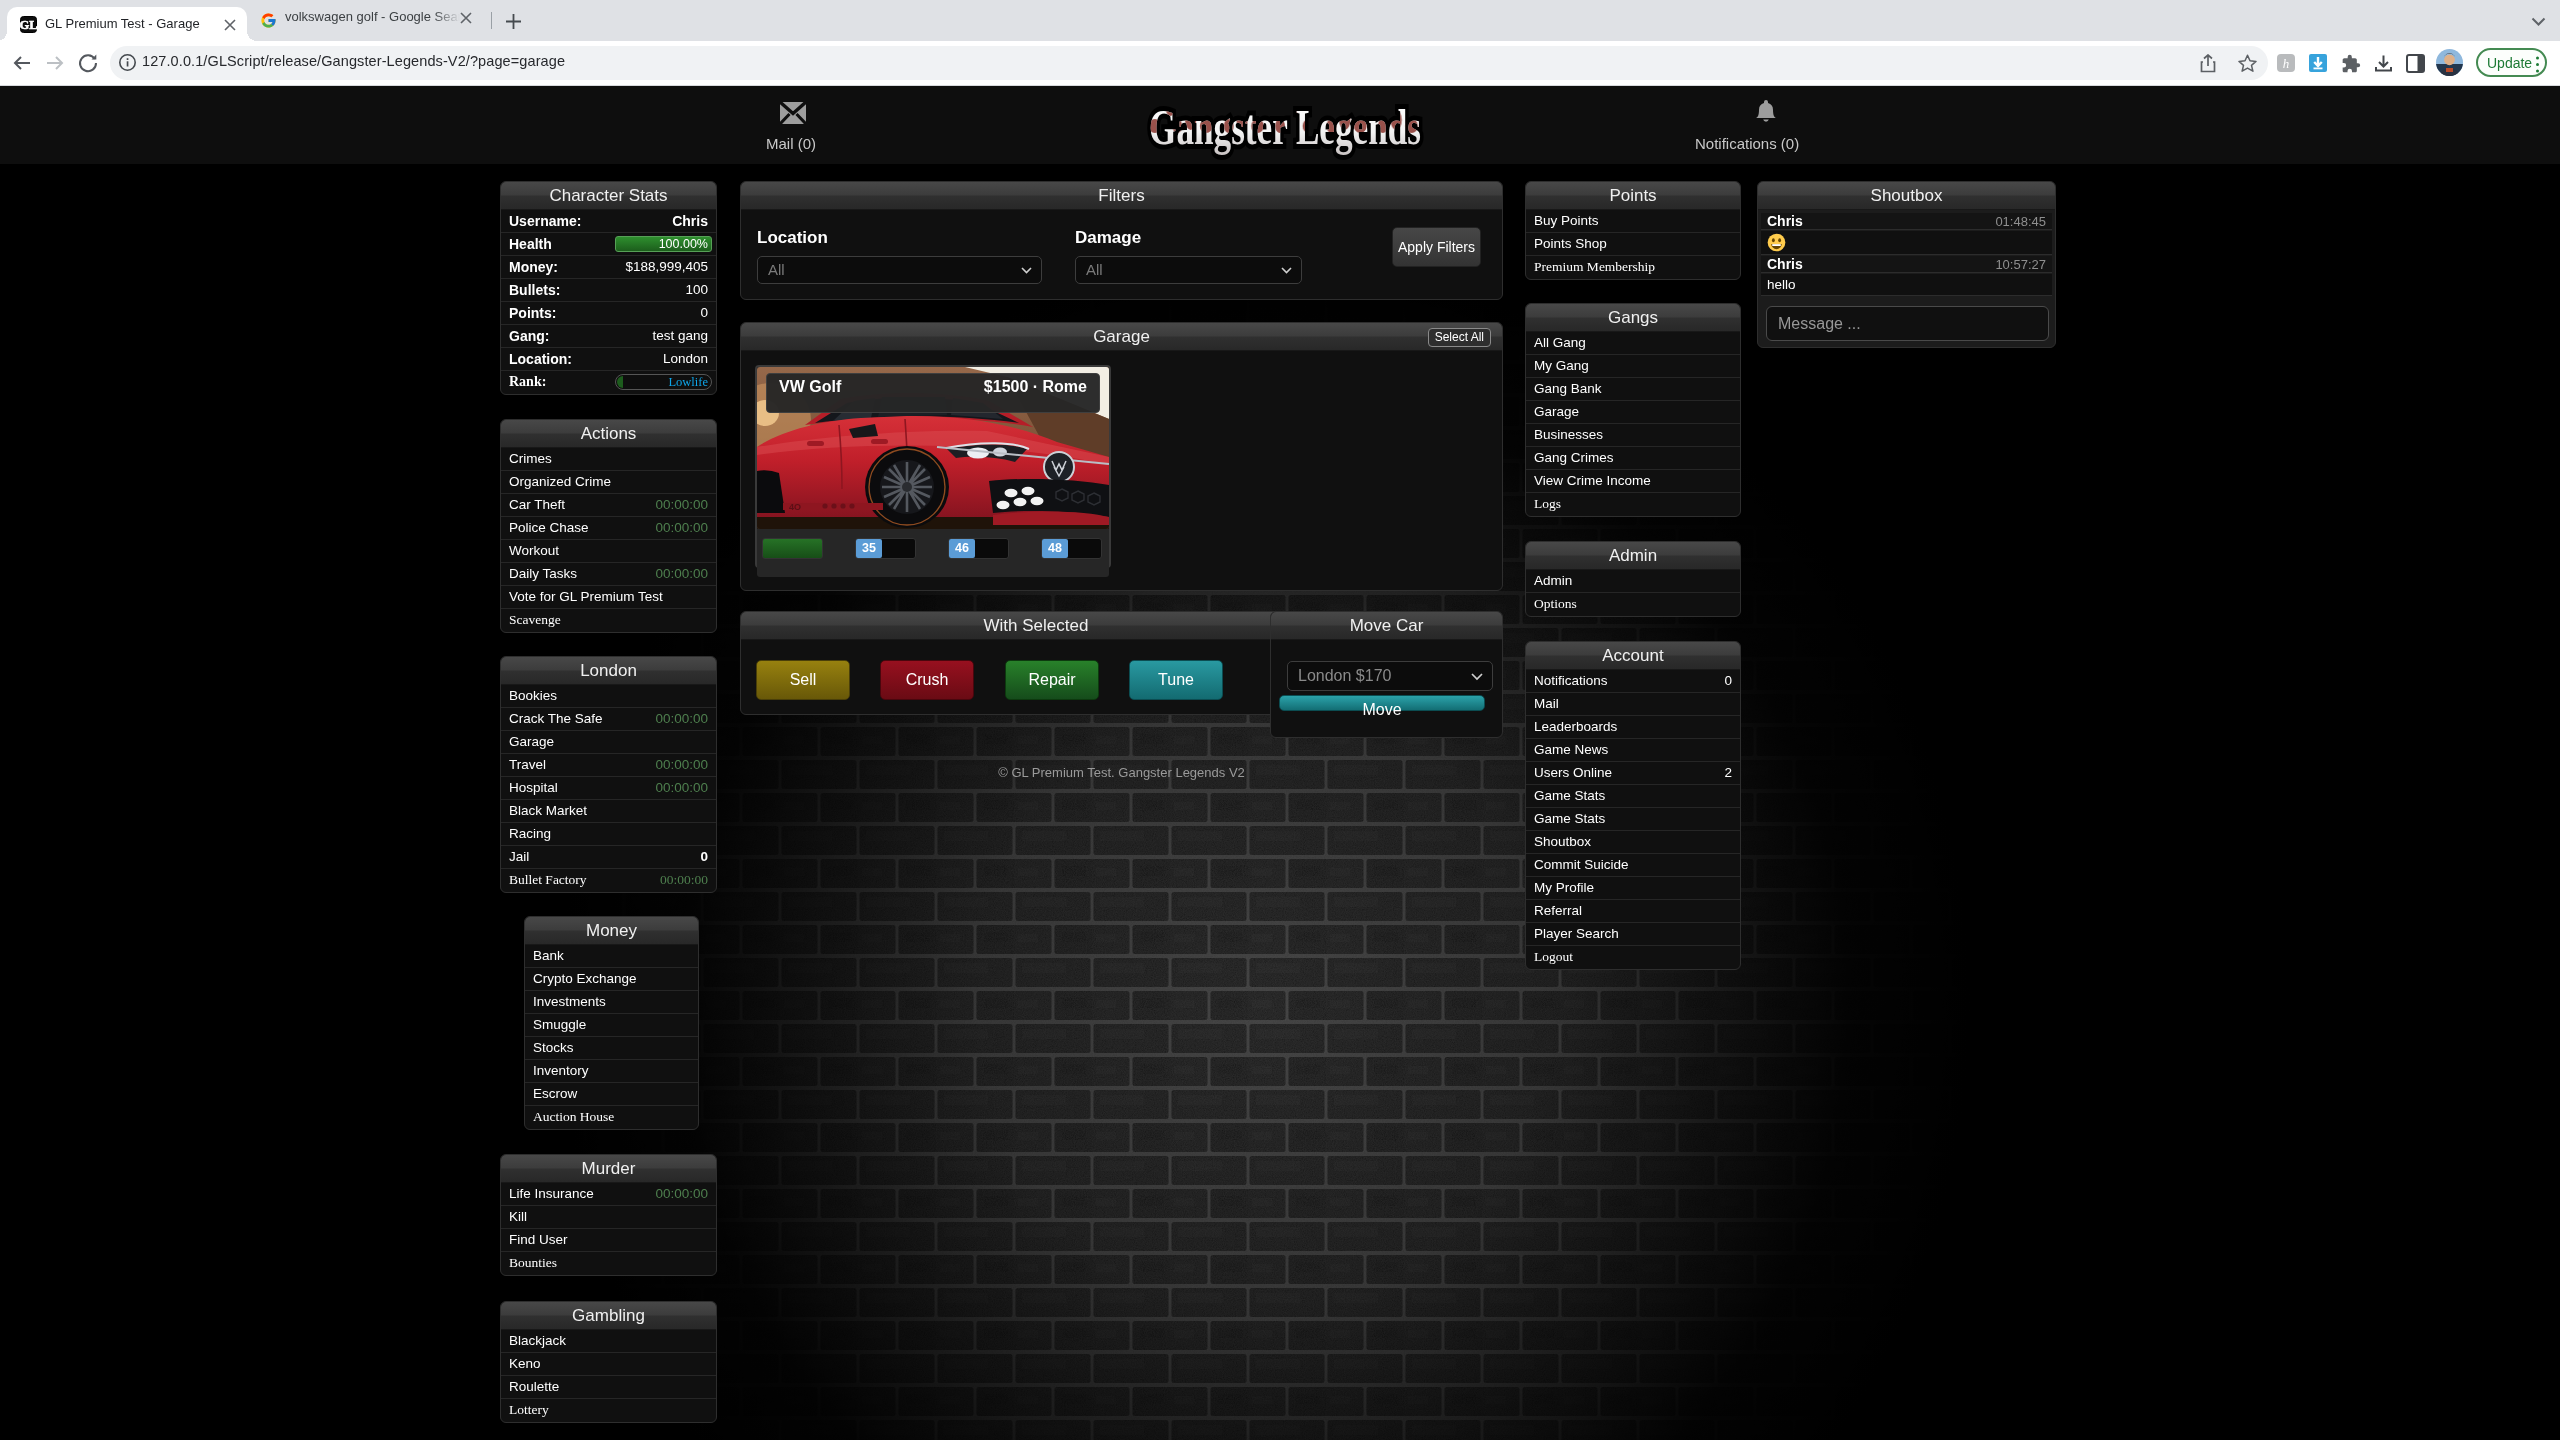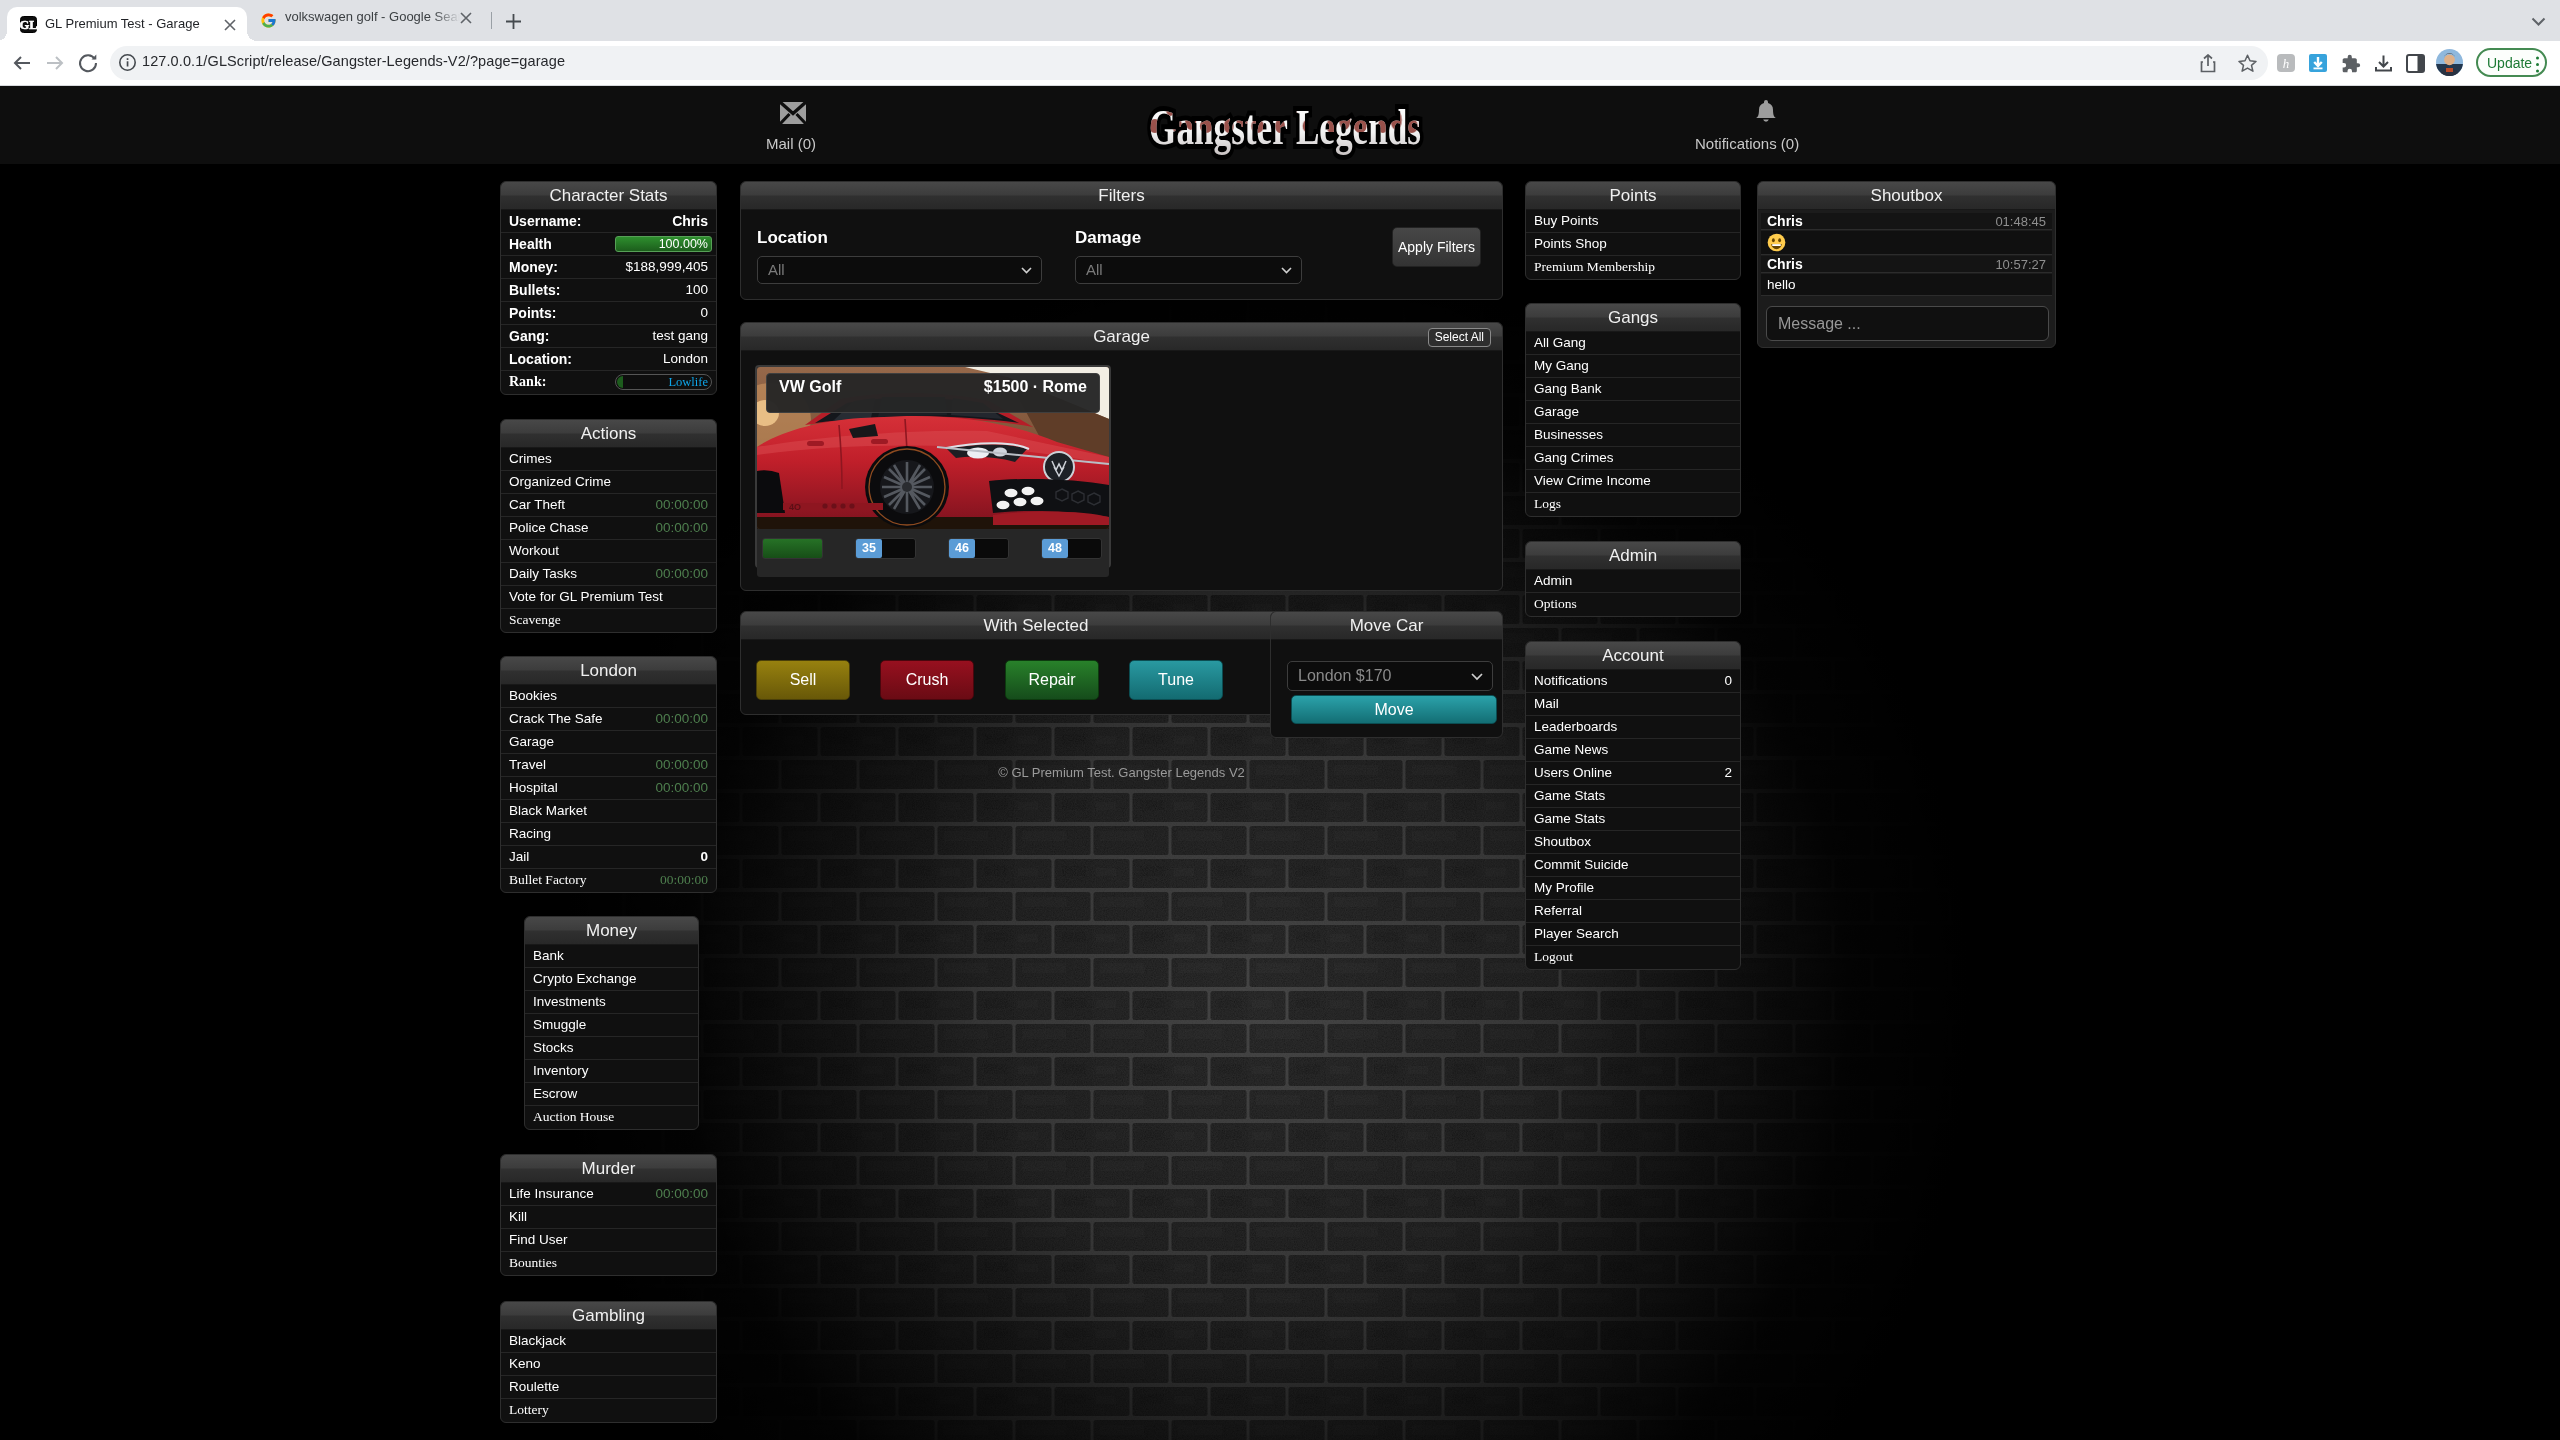--- a/index.html
+++ b/index.html
@@ -401,21 +401,21 @@
   <div style="position:absolute;left:264px;top:48px;width:94px;height:40px;border-radius:5px;background:linear-gradient(180deg,#28812a,#154c1b);border:1px solid #0c3a0e;color:#fff;font-size:16px;text-align:center;line-height:38px">Repair</div>
   <div style="position:absolute;left:388px;top:48px;width:94px;height:40px;border-radius:5px;background:linear-gradient(180deg,#2999a1,#136b71);border:1px solid #0b4d52;color:#fff;font-size:16px;text-align:center;line-height:38px">Tune</div>
 </div>
 <div class="panel" style="left:1270px;top:611px;width:233px;height:127px">
   <div class="ph">Move Car</div>
   <div style="position:absolute;left:16px;top:49px;width:206px;height:30px;background:#0c0c0c;border:1px solid #3d3d3d;border-radius:5px;color:#8a8a8a;font-size:16px;line-height:28px;padding:0 10px">London $170
     <svg style="position:absolute;right:9px;top:11px" width="12" height="8" viewBox="0 0 12 8">
             <path d="M1 1 L6 6 L11 1" fill="none" stroke="#cfcfcf" stroke-width="1.7"></path>
           </svg>
   </div>
-  <div style="position:absolute;left:20px;top:83px;width:206px;height:29px;border-radius:5px;background:linear-gradient(180deg,#2ba2aa,#136e74);border:1px solid #0b4d52;color:#fff;font-size:16px;text-align:center;line-height:27px">Move</div>
+  <div style="position:absolute;left:8px;top:83px;width:206px;height:16px;border-radius:5px;background:linear-gradient(180deg,#2ba2aa,#136e74);border:1px solid #0b4d52;color:#fff;font-size:16px;text-align:center;line-height:27px">Move</div>
 </div>
 <div style="position:absolute;left:740px;top:765px;width:763px;text-align:center;color:#9a9a9a;font-size:13px">© GL Premium Test. Gangster Legends V2</div>
 
 <div class="panel" style="left:1525px;top:181px;width:216px">
   <div class="ph">Points</div>
   <div class="pbody">
     <div class="mrow">Buy Points</div>
     <div class="mrow">Points Shop</div>
     <div class="mrow">Premium Membership</div>
   </div>

